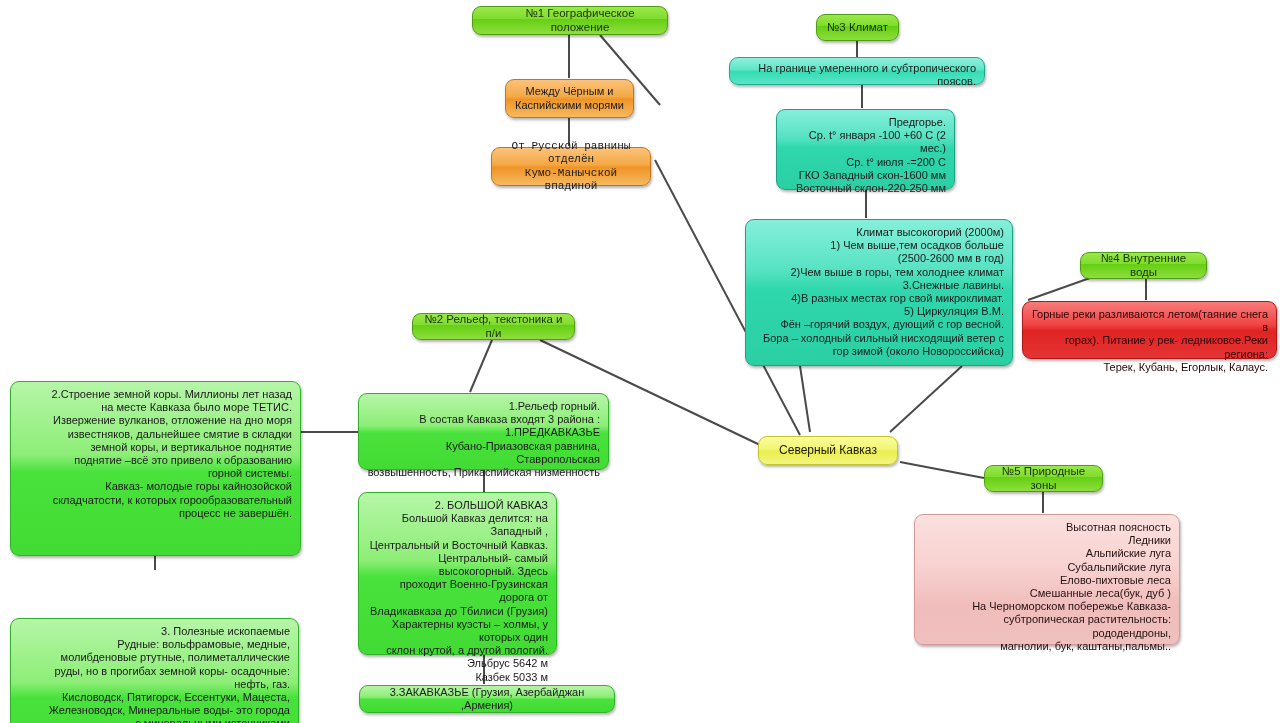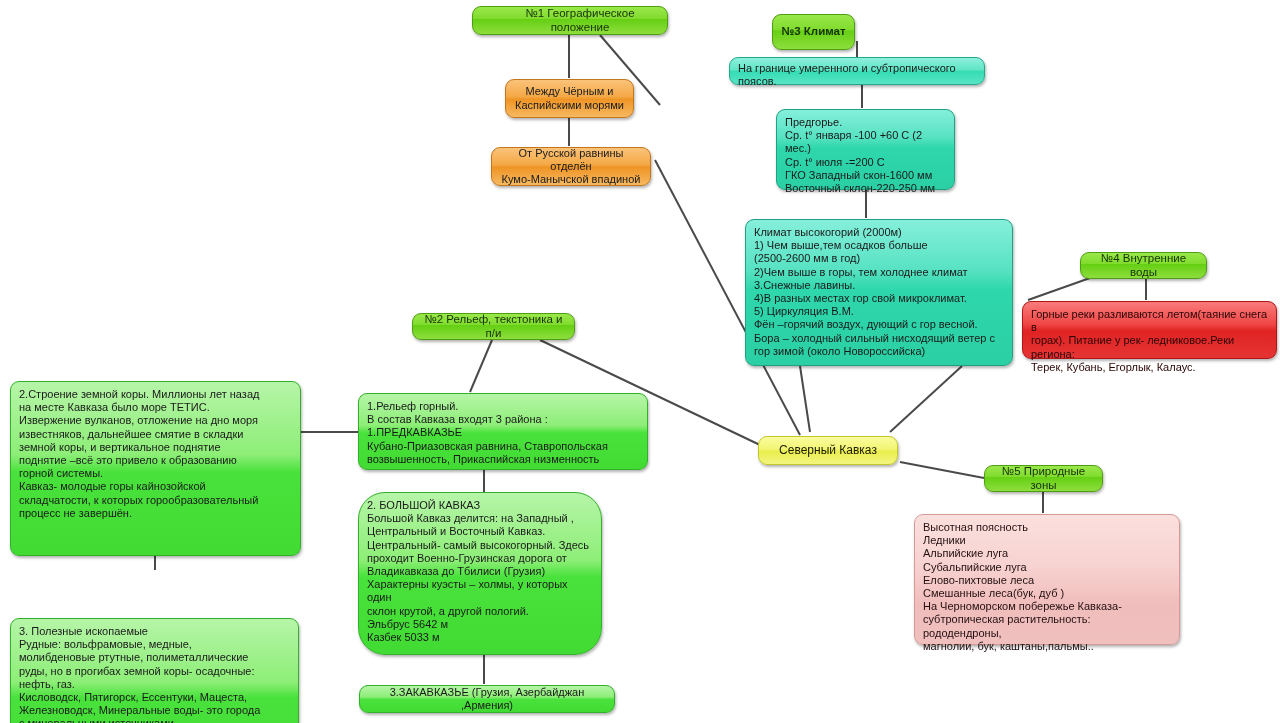--- a/index.html
+++ b/index.html
@@ -10,20 +10,21 @@
   #canvas{position:relative;width:1280px;height:723px;}
   svg#links{position:absolute;left:0;top:0;width:1280px;height:723px;pointer-events:none;}
   .node{
     position:absolute;box-sizing:border-box;
     border-radius:9px;
     font-size:11px;line-height:13.2px;
     color:#1a1a1a;
     padding:6px 8px;
     white-space:pre-line;
     box-shadow:1px 2px 3px rgba(0,0,0,.30);
+    text-align:right;
   }
   .node.center{
     text-align:center;
     display:flex;align-items:center;justify-content:center;
     padding:4px 6px;
   }
   
   .g-title{              
     background:linear-gradient(to bottom,#9ae84a 0%,#7fdb2c 45%,#65cf13 46%,#8ede3d 100%);
     border:1px solid #4f9d13;
@@ -90,24 +91,24 @@
       <line x1="900" y1="462" x2="984" y2="478"></line>
       <line x1="1043" y1="492" x2="1043" y2="513"></line>
     </g>
   </svg>
 
   <div class="node center g-title" style="left:472px;top:6px;width:196px;height:29px;padding-left:26px;">№1 Географическое положение</div>
 
   <div class="node center orange" style="left:505px;top:79px;width:129px;height:39px;">Между Чёрным и
 Каспийскими морями</div>
 
-  <div class="node center orange" style="left:491px;top:147px;width:160px;height:39px;">От Русской равнины отделён
+  <div class="node center orange" style="left:491px;top:147px;width:160px;height:39px;font-family:Liberation Mono, monospace;">От Русской равнины отделён
 Кумо-Манычской впадиной</div>
 
-  <div class="node center g-title" style="left:772px;top:14px;width:83px;height:36px;font-weight:bold;">№3 Климат</div>
+  <div class="node center g-title" style="left:816px;top:14px;width:83px;height:27px;">№3 Климат</div>
 
   <div class="node teal-pill" style="left:729px;top:57px;width:256px;height:28px;padding:4px 8px;">На границе умеренного и субтропического
 поясов.</div>
 
   <div class="node teal-box" style="left:776px;top:109px;width:179px;height:81px;">Предгорье.
 Ср. t° января -100 +60 С (2 мес.)
 Ср. t° июля -=200 С
 ГКО  Западный скон-1600 мм
  Восточный склон-220-250 мм</div>
 
@@ -143,27 +144,27 @@
 
   <div class="node g-body" style="left:10px;top:570px;width:289px;height:153px;margin-top:48px;">3. Полезные ископаемые
 Рудные: вольфрамовые, медные,
 молибденовые ртутные, полиметаллические
 руды, но в прогибах земной коры- осадочные:
 нефть, газ.
 Кисловодск, Пятигорск, Ессентуки, Мацеста,
 Железноводск, Минеральные воды- это города
 с минеральными источниками</div>
 
-  <div class="node g-body" style="left:358px;top:393px;width:290px;height:77px;">1.Рельеф горный.
+  <div class="node g-body" style="left:358px;top:393px;width:251px;height:77px;">1.Рельеф горный.
 В состав Кавказа входят 3 района :
 1.ПРЕДКАВКАЗЬЕ
 Кубано-Приазовская равнина, Ставропольская
 возвышенность, Прикаспийская низменность</div>
 
-  <div class="node g-body" style="left:358px;top:492px;width:244px;height:163px;border-radius:27px;">2. БОЛЬШОЙ КАВКАЗ
+  <div class="node g-body" style="left:358px;top:492px;width:199px;height:163px;">2. БОЛЬШОЙ КАВКАЗ
 Большой Кавказ делится: на Западный ,
 Центральный и  Восточный Кавказ.
 Центральный- самый высокогорный. Здесь
 проходит Военно-Грузинская дорога от
 Владикавказа до Тбилиси (Грузия)
 Характерны куэсты – холмы, у которых один
 склон крутой, а другой пологий.
 Эльбрус 5642 м
 Казбек 5033 м</div>
 

